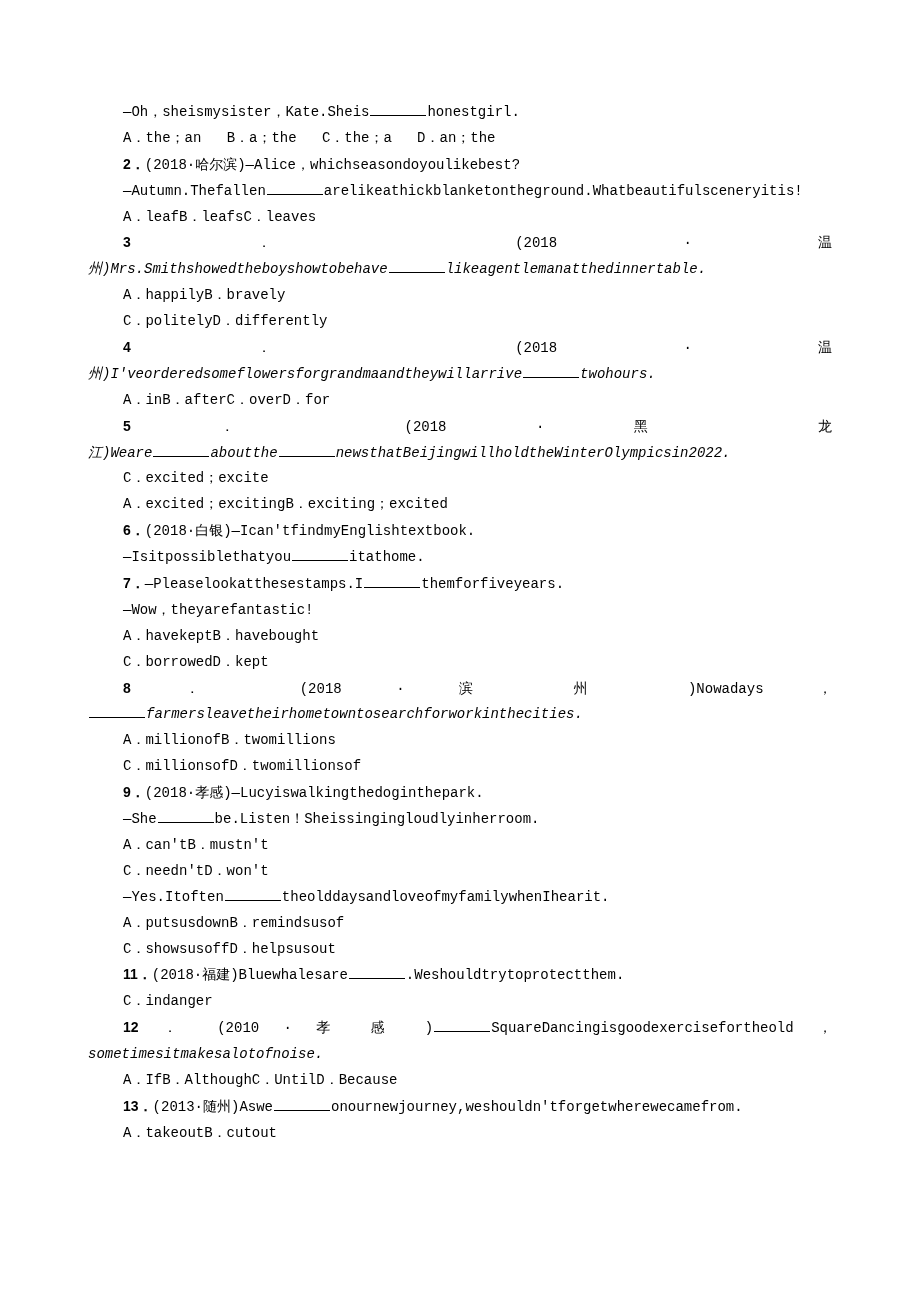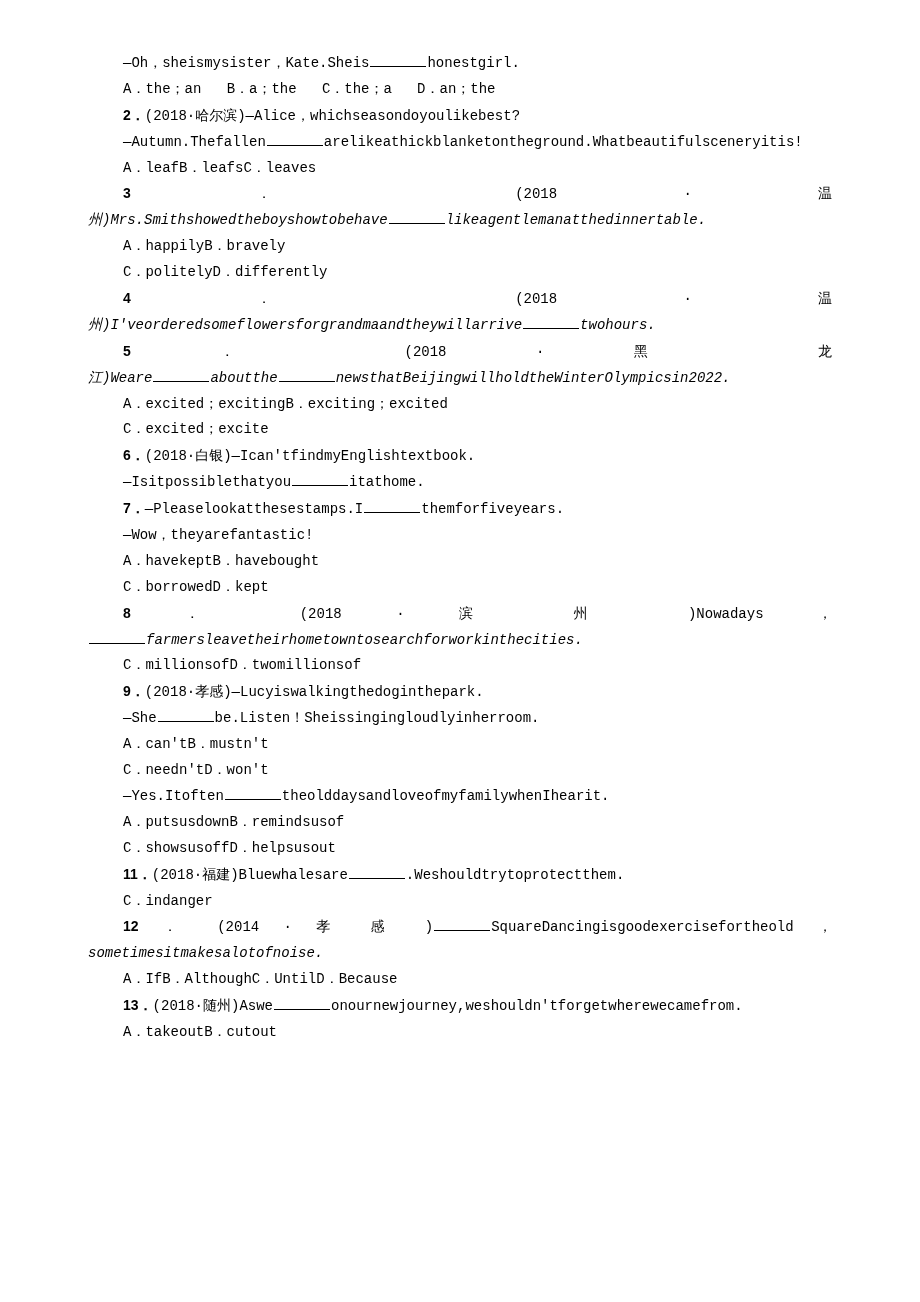--- a/index.html
+++ b/index.html
@@ -6,21 +6,21 @@
     margin: 0;
     padding: 0;
     background: #ffffff;
     font-family: "SimSun", "Courier New", monospace;
     font-size: 14px;
     line-height: 1.85;
     color: #000000;
     width: 920px;
   }
   .page {
-    padding: 51px 88px 60px 88px;
+    padding: 100px 88px 60px 88px;
   }
   .para {
     text-indent: 2.5em;
     text-align: justify;
     word-break: break-all;
   }
   .para-noindent {
     text-indent: 0;
     text-align: justify;
     word-break: break-all;
@@ -72,29 +72,30 @@
   </div>
   <div class="para"><span>A．happilyB．bravely</span></div>
   <div class="para"><span>C．politelyD．differently</span></div>
 
   <div class="para stretch">
     <span class="qnum">4</span> <span>．</span> <span>(2018 · 温</span>
   </div>
   <div class="para-noindent">
     <span>州)I'veorderedsomeflowersforgrandmaandtheywillarrive</span><span class="blank"></span><span>twohours.</span>
   </div>
+  <div class="para"><span>A．inB．afterC．overD．for</span></div>
 
   <div class="para stretch">
     <span class="qnum">5</span> <span>．</span> <span>(2018 · 黑 龙</span>
   </div>
   <div class="para-noindent">
     <span>江)Weare</span><span class="blank"></span><span>aboutthe</span><span class="blank"></span><span>newsthatBeijingwillholdtheWinterOlympicsin2022.</span>
   </div>
+  <div class="para"><span>C．excited；excite</span></div>
   <div class="para"><span>A．excited；excitingB．exciting；excited</span></div>
-  <div class="para"><span>C．excited；excite</span></div>
 
   <div class="para">
     <span class="qnum">6．</span><span>(2018·白银)—Ican'tfindmyEnglishtextbook.</span>
   </div>
   <div class="para">
     <span>—Isitpossiblethatyou</span><span class="blank"></span><span>itathome.</span>
   </div>
 
   <div class="para">
     <span class="qnum">7．</span><span>—Pleaselookatthesestamps.I</span><span class="blank"></span><span>themforfiveyears.</span>
@@ -102,20 +103,21 @@
   <div class="para"><span>—Wow，theyarefantastic!</span></div>
   <div class="para"><span>A．havekeptB．havebought</span></div>
   <div class="para"><span>C．borrowedD．kept</span></div>
 
   <div class="para stretch">
     <span class="qnum">8</span> <span>．</span> <span>(2018 · 滨 州 )Nowadays ，</span>
   </div>
   <div class="para-noindent">
     <span class="blank"></span><span>farmersleavetheirhometowntosearchforworkinthecities.</span>
   </div>
+  <div class="para"><span>A．millionofB．twomillions</span></div>
   <div class="para"><span>C．millionsofD．twomillionsof</span></div>
 
   <div class="para">
     <span class="qnum">9．</span><span>(2018·孝感)—Lucyiswalkingthedoginthepark.</span>
   </div>
   <div class="para">
     <span>—She</span><span class="blank"></span><span>be.Listen！Sheissingingloudlyinherroom.</span>
   </div>
   <div class="para"><span>A．can'tB．mustn't</span></div>
   <div class="para"><span>C．needn'tD．won't</span></div>
@@ -125,23 +127,23 @@
   </div>
   <div class="para"><span>A．putsusdownB．remindsusof</span></div>
   <div class="para"><span>C．showsusoffD．helpsusout</span></div>
 
   <div class="para">
     <span class="qnum">11．</span><span>(2018·福建)Bluewhalesare</span><span class="blank"></span><span>.Weshouldtrytoprotectthem.</span>
   </div>
   <div class="para"><span>C．indanger</span></div>
 
   <div class="para stretch">
-    <span class="qnum">12</span> <span>．</span> <span>(2014 · 孝 感 )</span><span class="blank"></span><span>SquareDancingisgoodexercisefortheold ，</span>
+    <span class="qnum">12</span> <span>．</span> <span>(2010 · 孝 感 )</span><span class="blank"></span><span>SquareDancingisgoodexercisefortheold ，</span>
   </div>
   <div class="para-noindent"><span>sometimesitmakesalotofnoise.</span></div>
   <div class="para"><span>A．IfB．AlthoughC．UntilD．Because</span></div>
 
   <div class="para">
-    <span class="qnum">13．</span><span>(2018·随州)Aswe</span><span class="blank"></span><span>onournewjourney,weshouldn'tforgetwherewecamefrom.</span>
+    <span class="qnum">13．</span><span>(2013·随州)Aswe</span><span class="blank"></span><span>onournewjourney,weshouldn'tforgetwherewecamefrom.</span>
   </div>
   <div class="para"><span>A．takeoutB．cutout</span></div>
 
 </div>
 
 </body></html>

